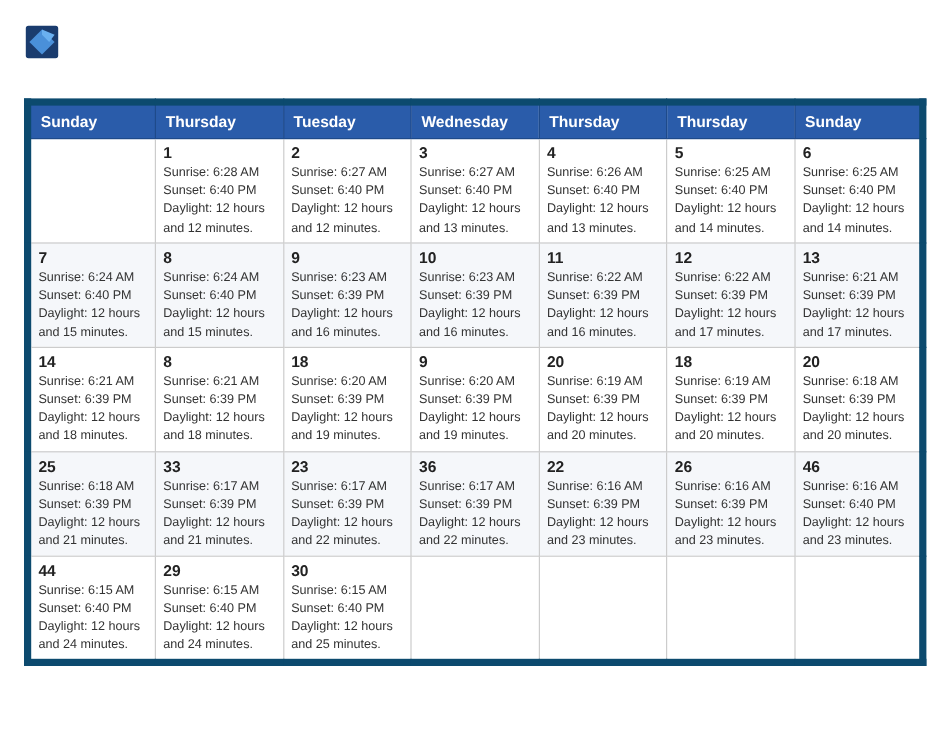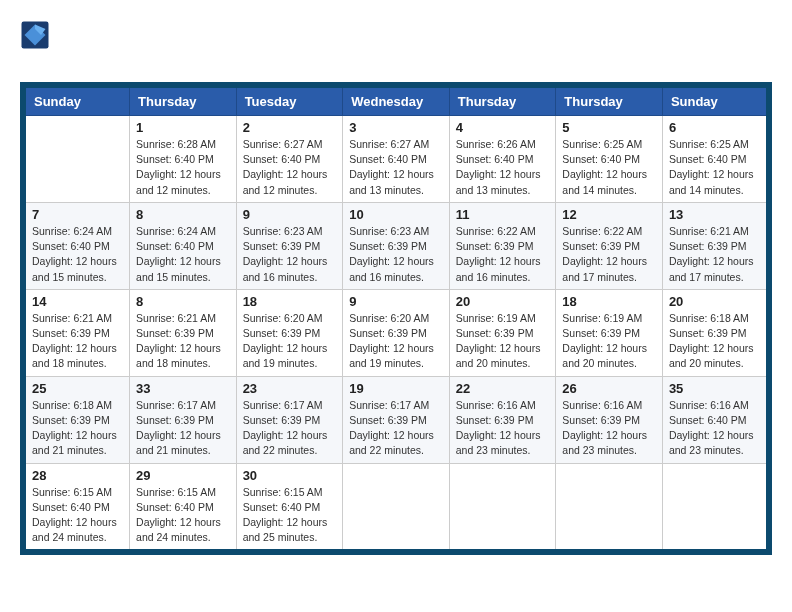--- a/index.html
+++ b/index.html
@@ -219,39 +219,39 @@
           </td>
           <td>
             <span class="day-number">33</span>
             <div class="cell-info">Sunrise: 6:17 AM<br>Sunset: 6:39 PM<br>Daylight: 12 hours and 21 minutes.</div>
           </td>
           <td>
             <span class="day-number">23</span>
             <div class="cell-info">Sunrise: 6:17 AM<br>Sunset: 6:39 PM<br>Daylight: 12 hours and 22 minutes.</div>
           </td>
           <td>
-            <span class="day-number">19</span>
+            <span class="day-number">36</span>
             <div class="cell-info">Sunrise: 6:17 AM<br>Sunset: 6:39 PM<br>Daylight: 12 hours and 22 minutes.</div>
           </td>
           <td>
             <span class="day-number">22</span>
             <div class="cell-info">Sunrise: 6:16 AM<br>Sunset: 6:39 PM<br>Daylight: 12 hours and 23 minutes.</div>
           </td>
           <td>
             <span class="day-number">26</span>
             <div class="cell-info">Sunrise: 6:16 AM<br>Sunset: 6:39 PM<br>Daylight: 12 hours and 23 minutes.</div>
           </td>
           <td>
-            <span class="day-number">35</span>
+            <span class="day-number">46</span>
             <div class="cell-info">Sunrise: 6:16 AM<br>Sunset: 6:40 PM<br>Daylight: 12 hours and 23 minutes.</div>
           </td>
         </tr>
         <tr class="row-odd">
           <td>
-            <span class="day-number">28</span>
+            <span class="day-number">44</span>
             <div class="cell-info">Sunrise: 6:15 AM<br>Sunset: 6:40 PM<br>Daylight: 12 hours and 24 minutes.</div>
           </td>
           <td>
             <span class="day-number">29</span>
             <div class="cell-info">Sunrise: 6:15 AM<br>Sunset: 6:40 PM<br>Daylight: 12 hours and 24 minutes.</div>
           </td>
           <td>
             <span class="day-number">30</span>
             <div class="cell-info">Sunrise: 6:15 AM<br>Sunset: 6:40 PM<br>Daylight: 12 hours and 25 minutes.</div>
           </td>

